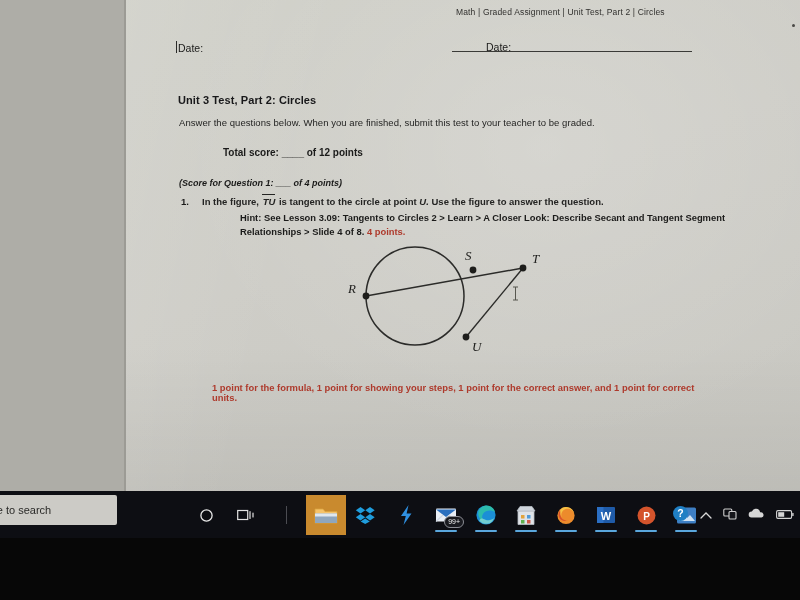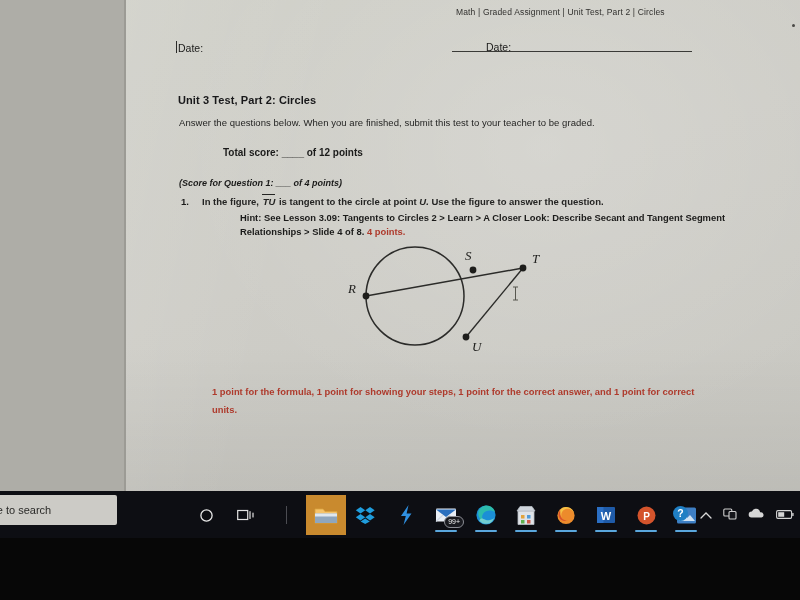--- a/index.html
+++ b/index.html
@@ -204,21 +204,21 @@
     font-size: 9.5px;
     color: #242423;
     white-space: nowrap;
   }
   #rubric {
     position: absolute;
     left: 86px; top: 383px;
     width: 500px;
     font-size: 9.4px;
     font-weight: bold;
-    line-height: 18px;
+    line-height: 10px;
     color: #ae3a2c;
   }
 
   
   #ibeam {
     position: absolute;
     left: 386px; top: 286px;
     width: 7px; height: 15px;
     color: #6c6c68;
   }

